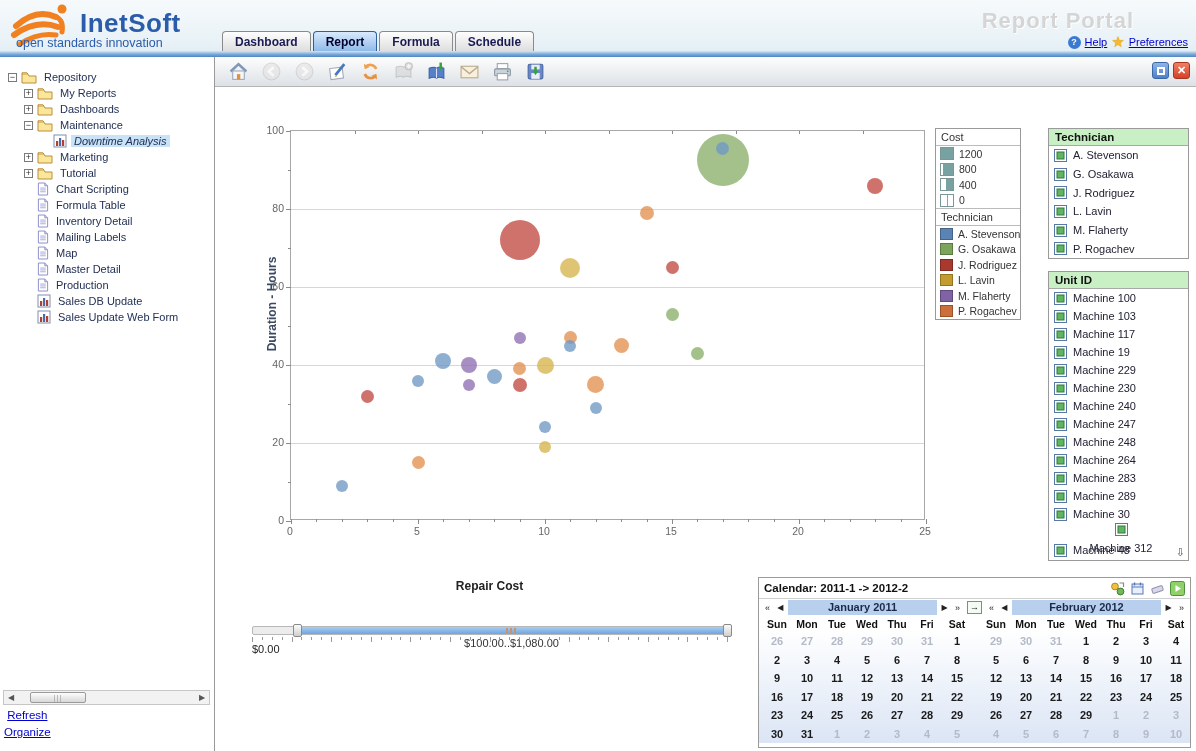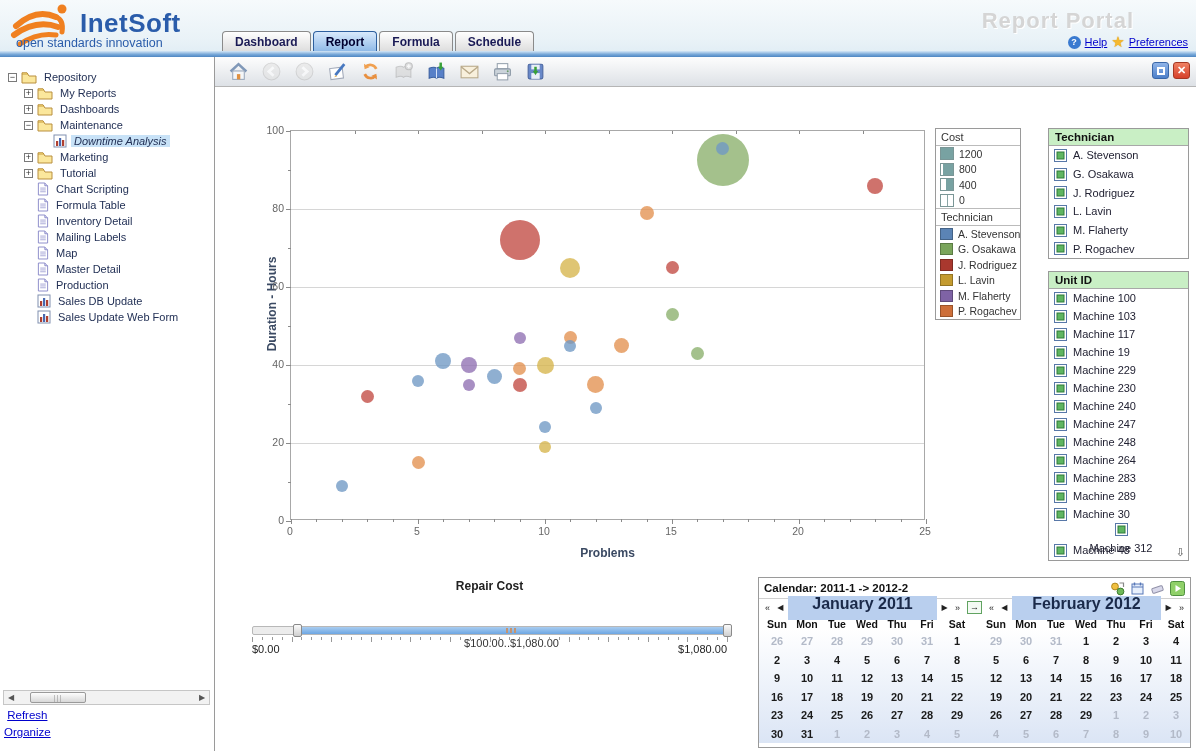--- a/index.html
+++ b/index.html
@@ -106,22 +106,22 @@
   #slider-max-label { position:absolute; left:37px; top:586px; width:475px; text-align:right; font-size:11px; color:#222; }
 
   
   #calendar { position:absolute; left:543px; top:520px; width:433px; height:171px; background:#fff; border:1px solid #9a9a9a; }
   #cal-titlebar { height:21px; display:flex; align-items:center; padding:0 5px; border-bottom:1px solid #d0d0d0; }
   #cal-title { font-size:11.5px; font-weight:bold; color:#111; flex:1; }
   #cal-icons { display:flex; gap:5px; }
   .cal-icon { width:15px; height:15px; cursor:pointer; display:inline-flex; }
   #cal-nav { height:17px; display:flex; align-items:center; padding:0 3px; gap:2px; }
   .nav-arrow { font-size:9px; color:#222; width:11px; text-align:center; cursor:pointer; }
-  .month-bar { width:150px; background:#b9cfee; text-align:center; font-size:16px; font-weight:bold; color:#1a2a4a;
-               height:24px; line-height:15px; cursor:pointer; }
+  .month-bar { width:150px; background:#b9cfee; text-align:center; font-size:11px; font-weight:bold; color:#1a2a4a;
+               height:15px; line-height:15px; cursor:pointer; }
   #range-apply-icon { width:15px; height:13px; border:1px solid #61a361; background:#f4faf4; font-size:9px; line-height:11px;
                       text-align:center; color:#222; margin:0 2px; cursor:pointer; }
   #cal-grids { display:flex; gap:9px; padding:0 3px; background:linear-gradient(180deg,#ffffff 10%,#dbe5f5 100%); }
   .month-grid { display:grid; grid-template-columns:repeat(7,30px); }
   .dow { font-size:10.5px; font-weight:bold; color:#111; text-align:center; height:16px; line-height:16px; }
   .day { font-size:11px; font-weight:bold; color:#1b1b1b; text-align:center; height:18.5px; line-height:18.5px; cursor:pointer; }
   .day.out { color:#b3bac8; }
 </style>
 </head>
 <body>
@@ -418,21 +418,20 @@
         </span>
       </div>
     <div id="win-controls">
       <span class="winbtn" id="restore-btn">
           <span></span>
         </span>
       <span class="winbtn" id="close-btn">✕</span>
     </div>
 
     <div id="ylabel">Duration - Hours</div>
-    <div id="xlabel">Problems</div>
     <div id="plot">
         <div class="tick" style="left: -5px; width: 5px; height: 1px; top: 390px;"></div>
         <div class="gridline" style="top: 312px;"></div>
         <div class="tick" style="left: -5px; width: 5px; height: 1px; top: 312px;"></div>
         <div class="gridline" style="top: 234px;"></div>
         <div class="tick" style="left: -5px; width: 5px; height: 1px; top: 234px;"></div>
         <div class="gridline" style="top: 156px;"></div>
         <div class="tick" style="left: -5px; width: 5px; height: 1px; top: 156px;"></div>
         <div class="gridline" style="top: 78px;"></div>
         <div class="tick" style="left: -5px; width: 5px; height: 1px; top: 78px;"></div>
@@ -826,21 +825,20 @@
         <i style="left: 405.729px; height: 3px;"></i>
         <i style="left: 415.625px; height: 3px;"></i>
         <i style="left: 425.521px; height: 3px;"></i>
         <i style="left: 435.417px; height: 5px;"></i>
         <i style="left: 445.312px; height: 3px;"></i>
         <i style="left: 455.208px; height: 3px;"></i>
         <i style="left: 465.104px; height: 3px;"></i>
         <i style="left: 475px; height: 5px;"></i>
       </div>
     <div id="slider-min-label">$0.00</div>
-    <div id="slider-max-label">$1,080.00</div>
 
     <div id="calendar">
       <div id="cal-titlebar">
         <span id="cal-title">Calendar: 2011-1 -&gt; 2012-2</span>
         <span id="cal-icons">
             <span class="cal-icon">
               <svg width="15" height="15" viewBox="0 0 15 15">
                 <circle cx="5" cy="5.5" r="3.4" fill="#f0c040" stroke="#b08820"></circle>
                 <circle cx="10.5" cy="10.5" r="3.4" fill="#70b858" stroke="#3f7d2f"></circle>
                 <path d="M9.5 2 h4 v4" fill="none" stroke="#888" stroke-width="1.2"></path>

